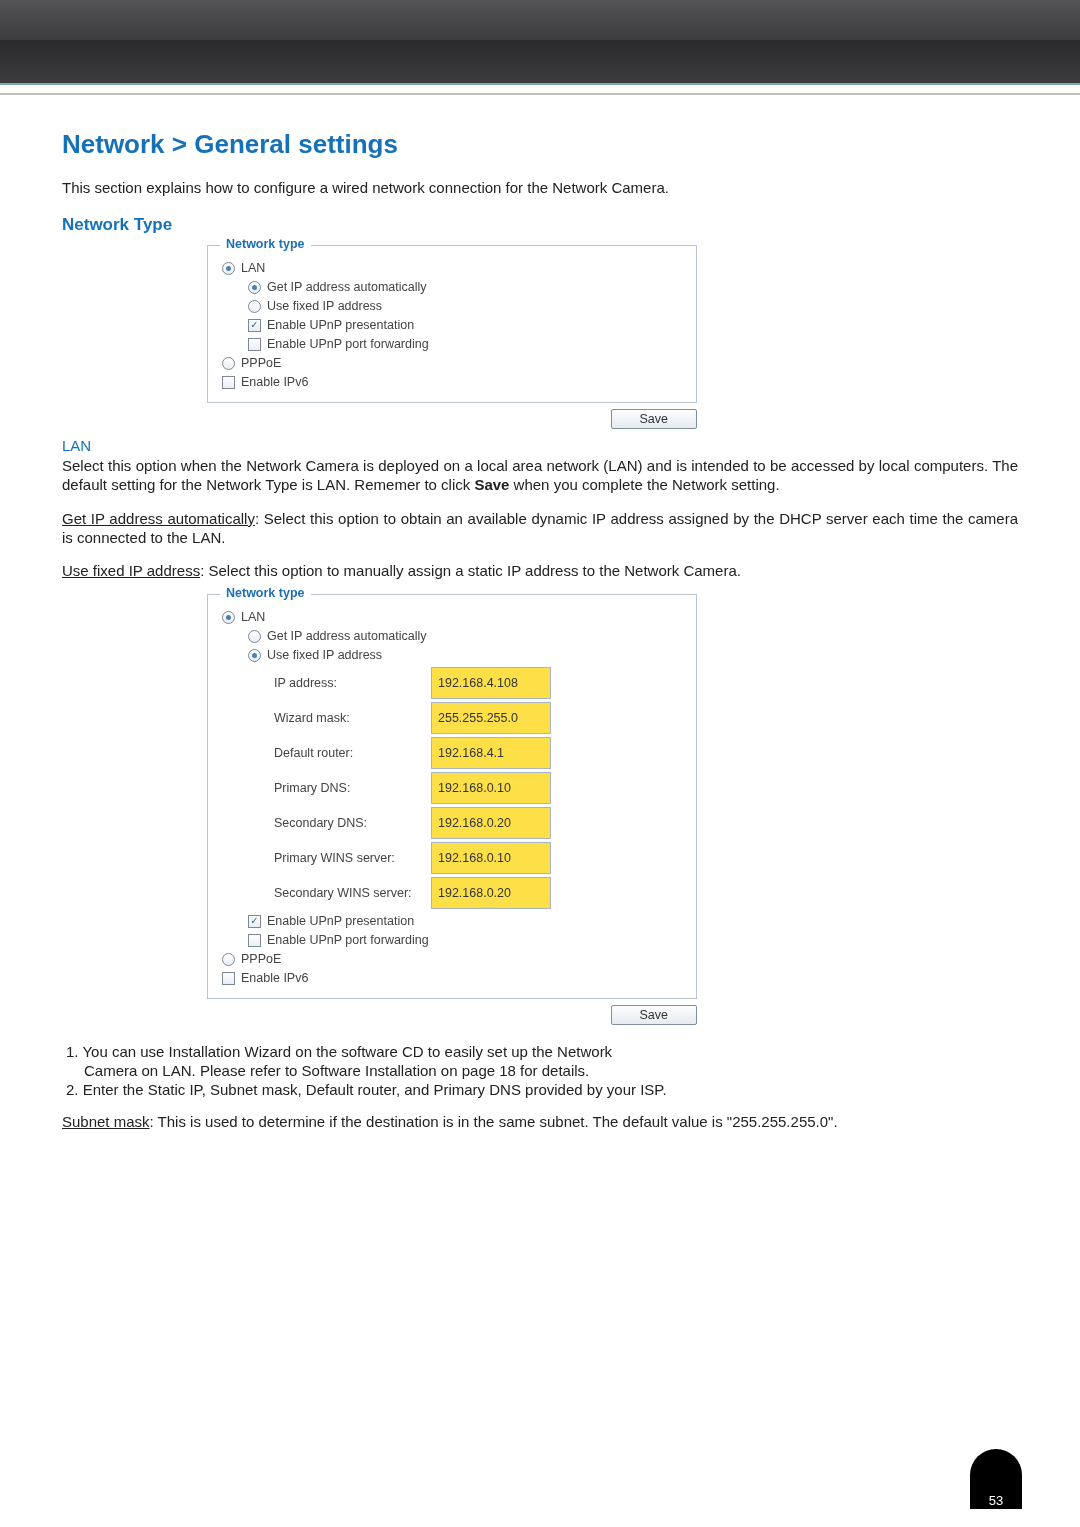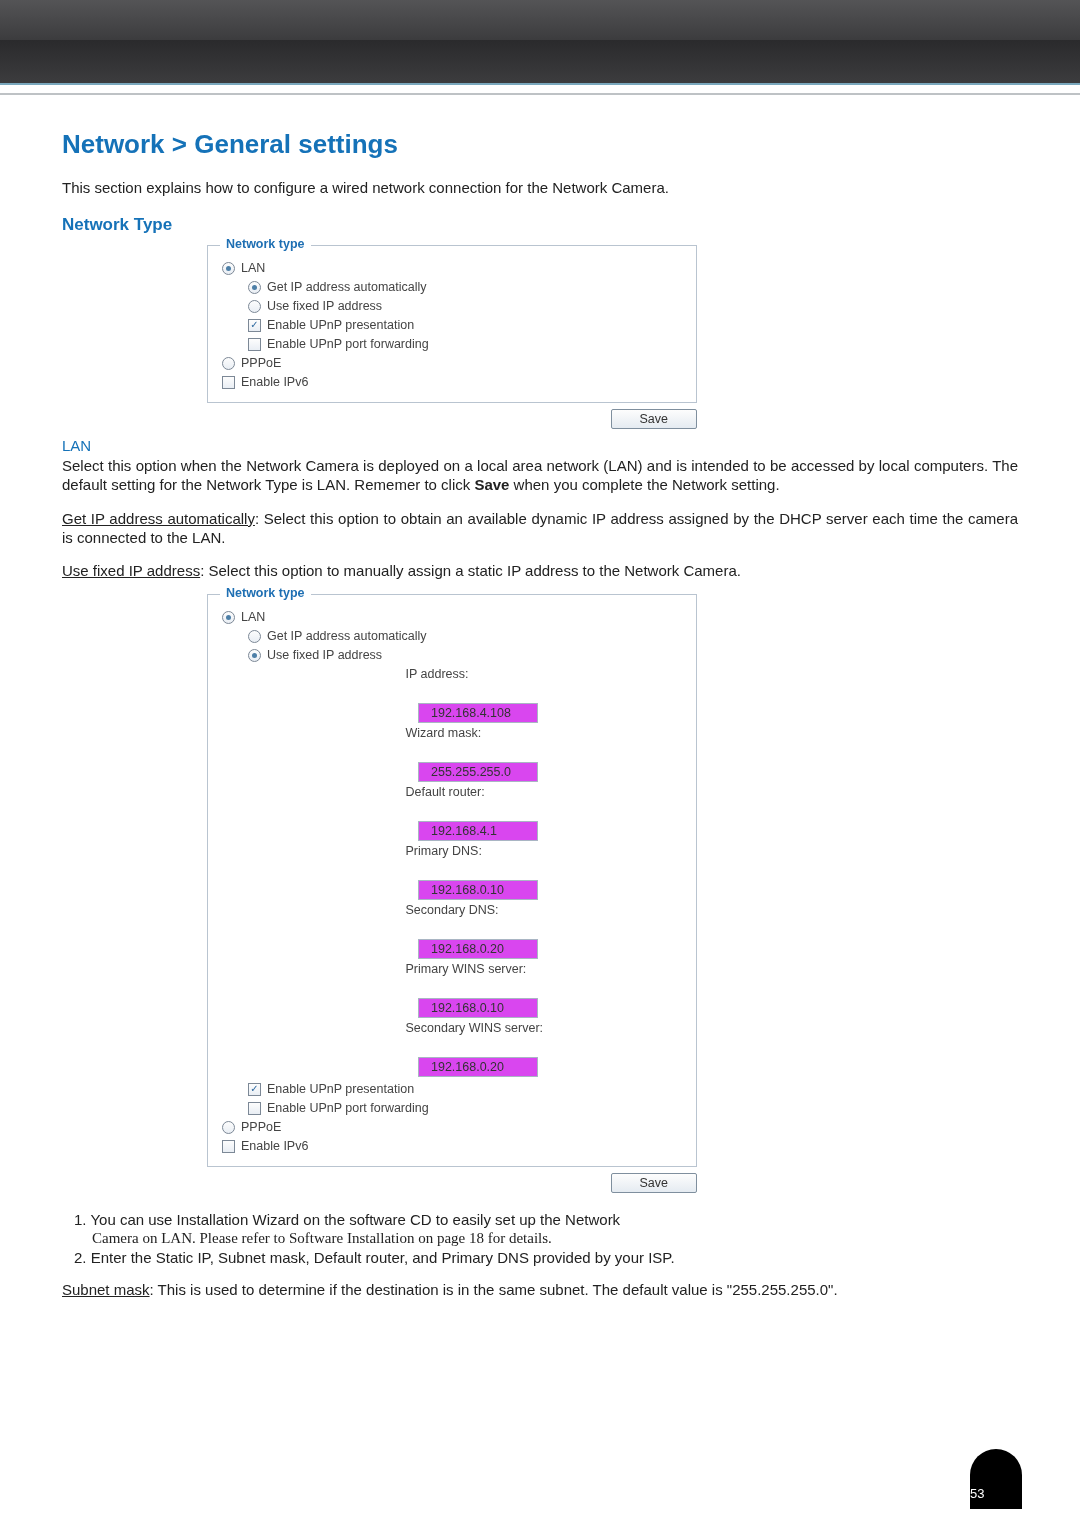--- a/index.html
+++ b/index.html
@@ -96,67 +96,66 @@
   }
   .check.sel::after {
     content: "✓";
     font-size: 10px;
     color: #2e6aa0;
     line-height: 1;
   }
   .field-row {
     display: flex;
     align-items: center;
-    gap: 22px;
+    gap: 12px;
     margin: 3px 0 3px 52px;
-    flex-direction: column;
   }
   .field-label { width: 145px; color:#444; }
   .field-input {
     border: 1px solid #a9b5c3;
-    background: #d946ef;
+    background: #fde047;
     color: #333;
     font-size: 12.5px;
-    padding: 1px 12px;
-    height: 20px;
+    padding: 1px 6px;
+    height: 32px;
     width: 120px;
   }
   .save-row {
     display: flex;
     justify-content: flex-end;
     width: 490px;
     margin-left: 145px;
     margin-top: 6px;
   }
   .btn {
     border: 1px solid #7f8f9e;
     background: linear-gradient(#fdfdfd,#e5ebf1);
     font-size: 12.5px;
     padding: 2px 28px;
     color: #333;
     border-radius: 2px;
   }
 
-  .numlist { margin: 18px 0 14px 12px; }
+  .numlist { margin: 18px 0 14px 4px; }
   .numlist div { margin: 2px 0; }
-  .numlist .indent { padding-left: 18px; font-family: Liberation Serif, serif; }
+  .numlist .indent { padding-left: 18px; }
 
   .page-thumb {
     position: fixed;
     right: 58px;
     bottom: 18px;
     width: 52px; height: 60px;
     background: #000;
     border-top-left-radius: 26px;
     border-top-right-radius: 26px;
     color: #fff;
     display: flex;
     align-items: flex-end;
-    justify-content: flex-start;
-    padding-bottom: 8px;
+    justify-content: center;
+    padding-bottom: 1px;
     font-size: 13px;
   }
 </style>
 </head>
 <body>
 
 <div class="top-band"></div>
 <div class="sep-line"></div>
 
 <div class="page">

